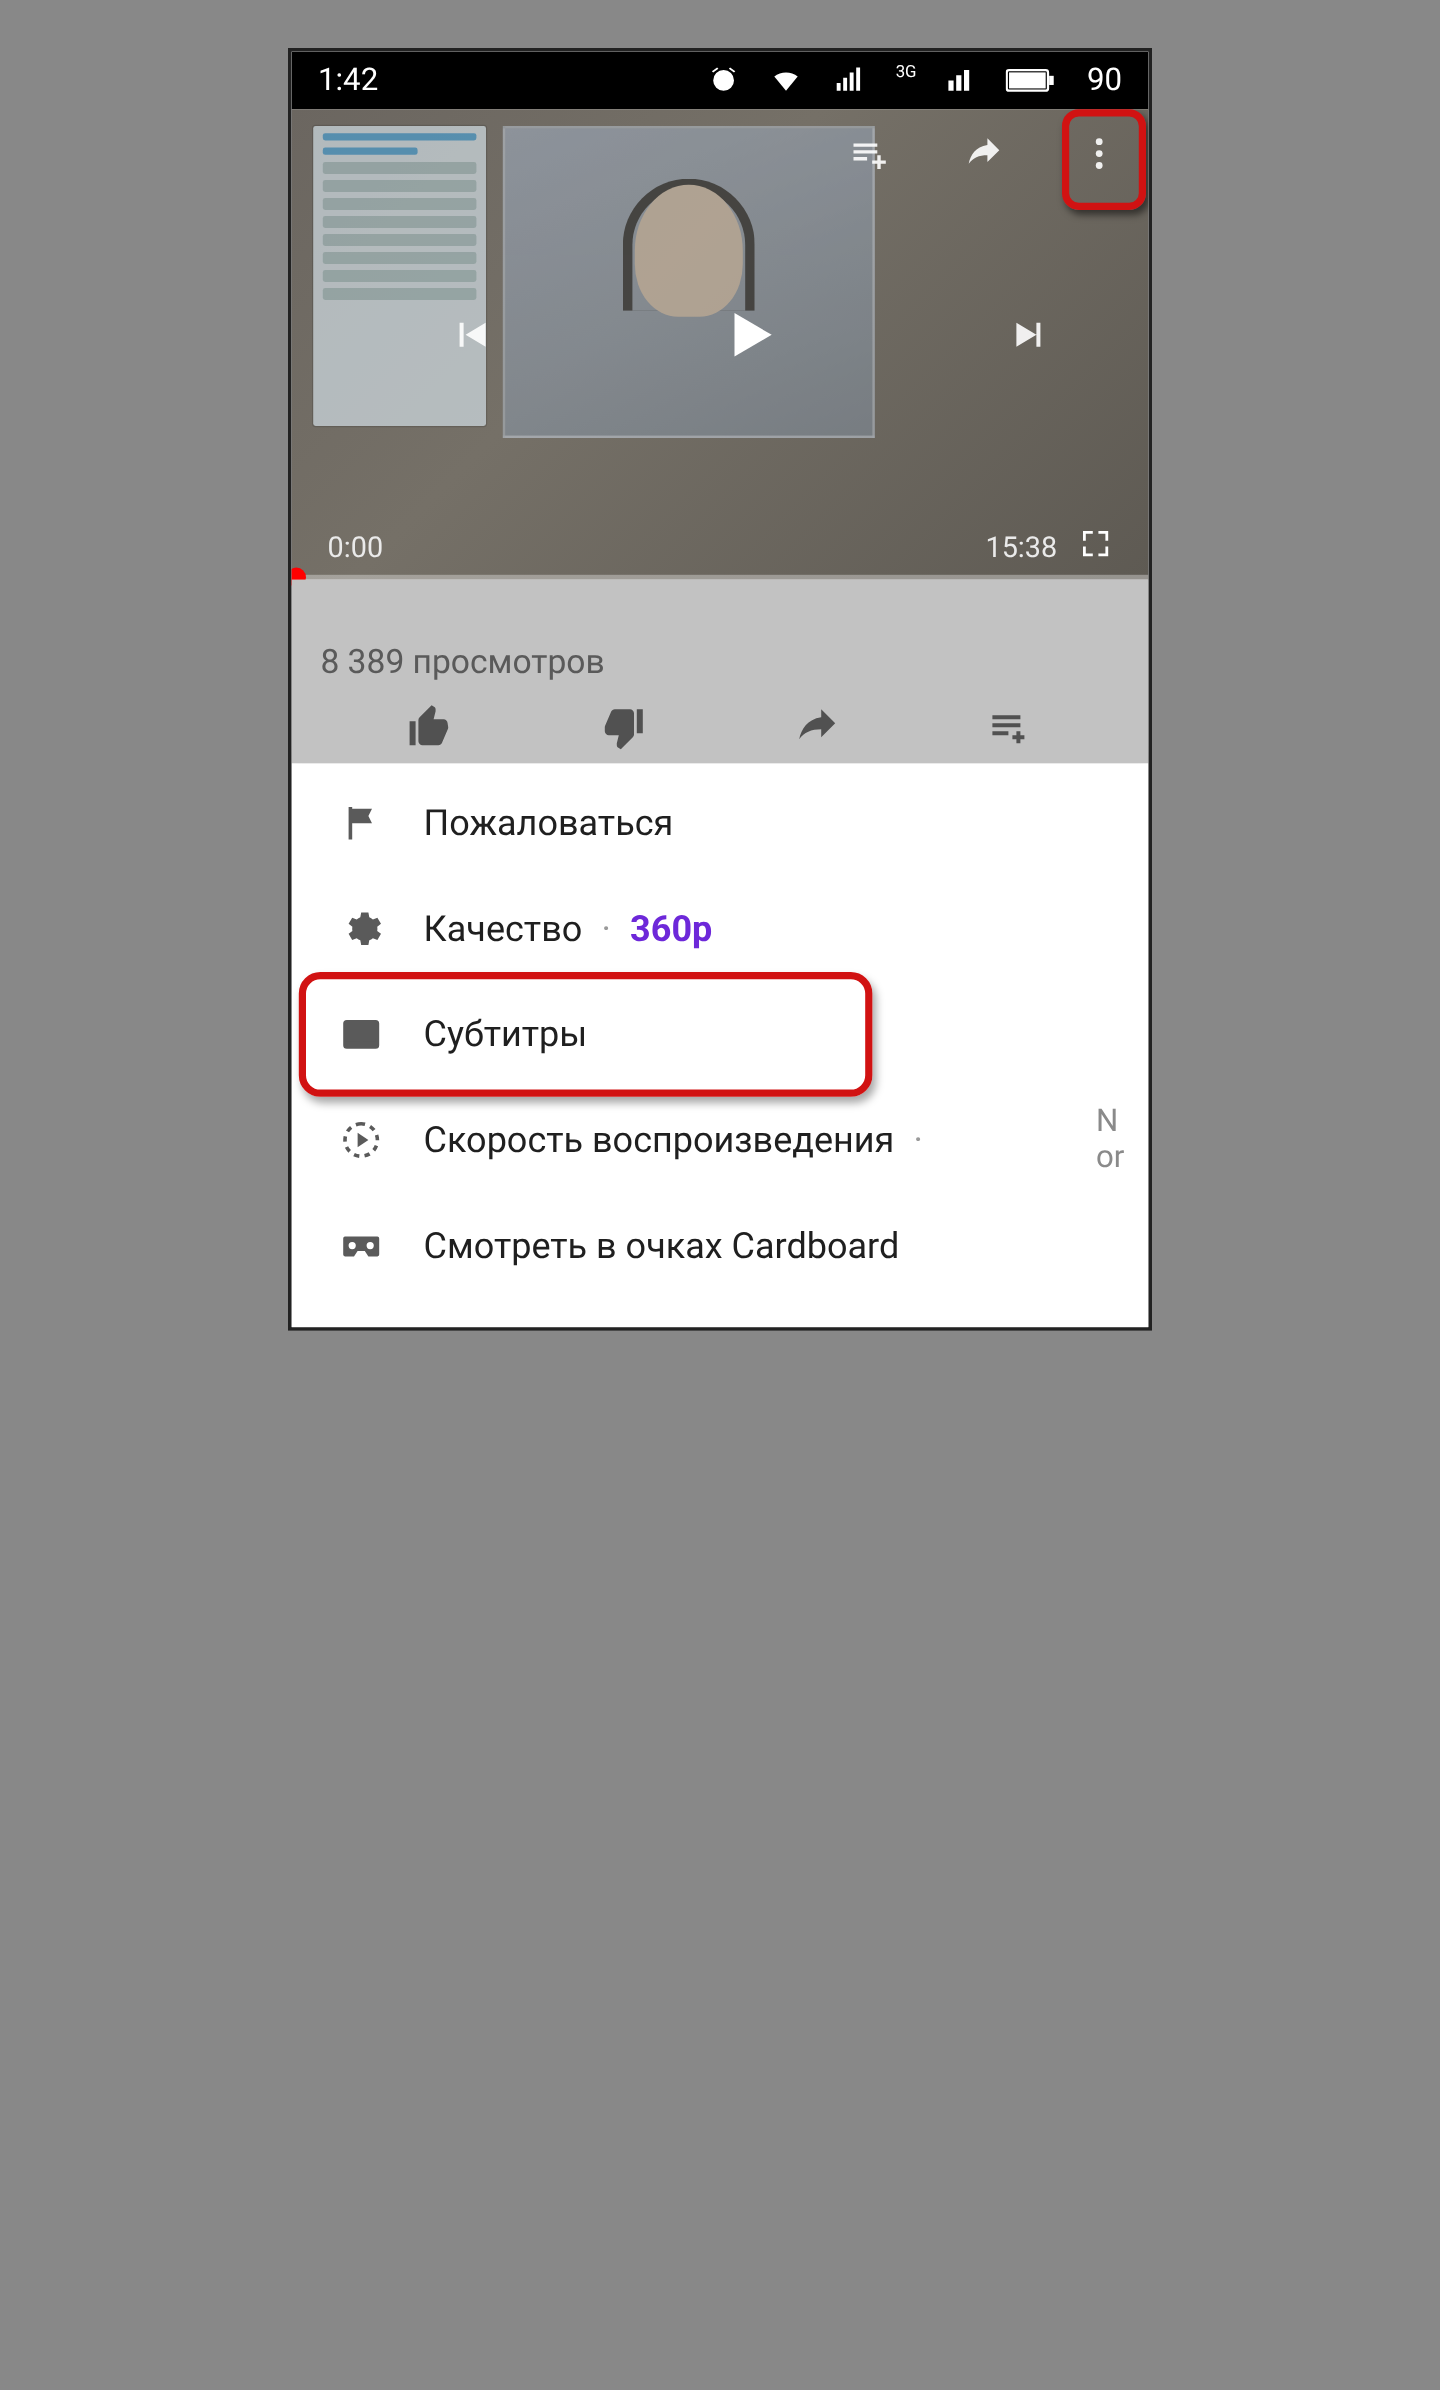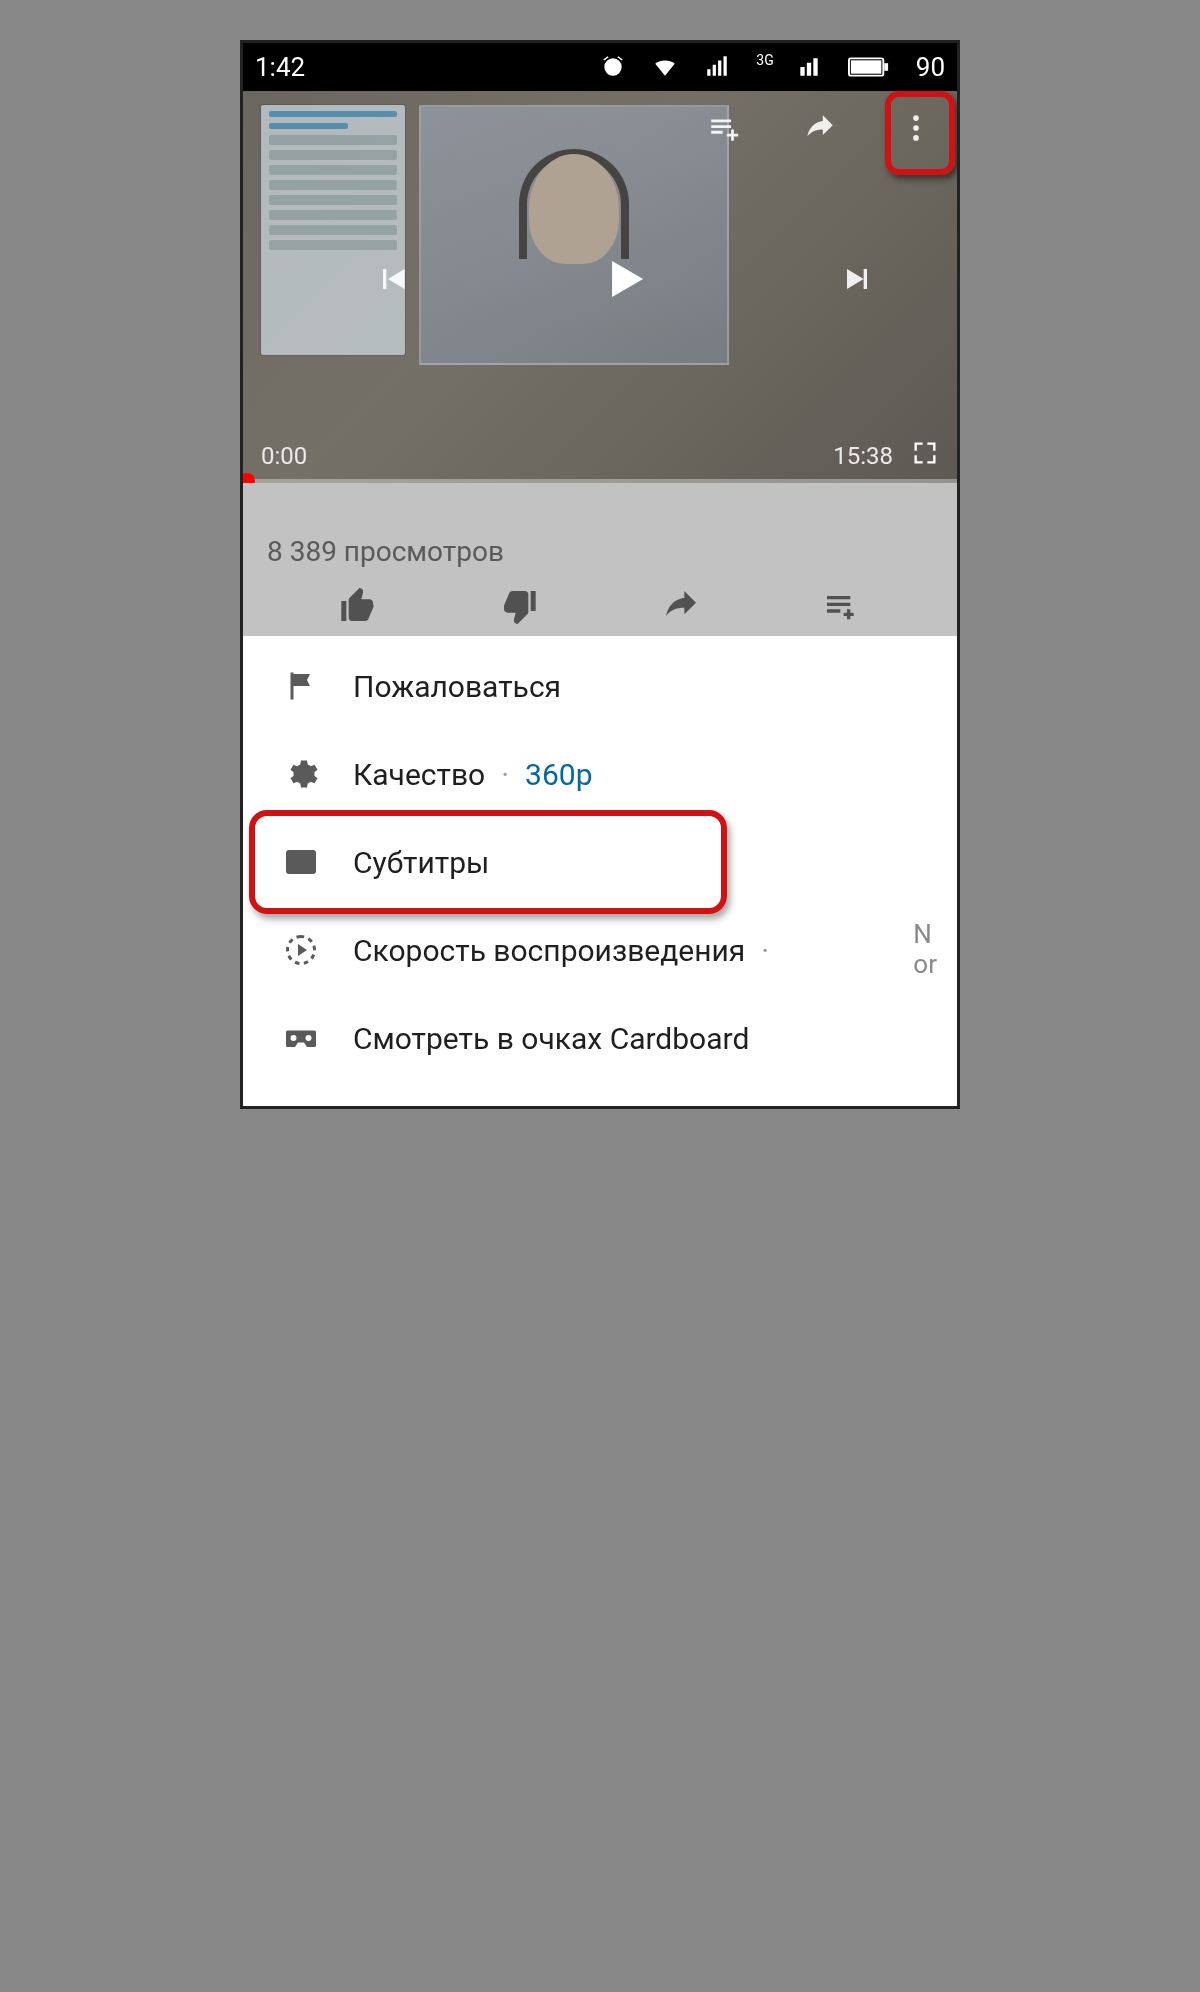--- a/index.html
+++ b/index.html
@@ -17,21 +17,21 @@
     position: relative;
     overflow: hidden;
   }
   
   .status-bar {
     background: #000;
     color: #fff;
     height: 48px;
     display: flex;
     align-items: center;
-    padding: 0 12px;
+    padding: 0 22px;
     font-size: 26px;
   }
   .status-bar .clock { flex: 0 0 auto; }
   .status-bar .spacer { flex: 1; }
   .status-bar .status-icons { display: flex; align-items: center; gap: 26px; }
   .status-bar svg { width: 26px; height: 26px; fill: #fff; display: block; }
   .status-bar .battery svg { width: 42px; height: 22px; }
   .status-bar .net-label { font-size: 14px; margin-right: -4px; margin-top: -14px; }
   
   .player {
@@ -89,21 +89,21 @@
     display:flex; justify-content:space-between; align-items:center;
     padding: 0 80px 0 130px;
     transform: translateY(-50%);
   }
   .player .center-controls svg { fill:#fff; display:block;}
   .player .prev-btn svg { width:40px; height:40px; opacity:.9;}
   .player .play-btn svg { width:62px; height:62px; }
   .player .next-btn svg { width:40px; height:40px; opacity:.9;}
   .player .bottom-bar {
     position:absolute; bottom:10px; left:0; right:0;
-    display:flex; align-items:center; padding:0 18px;
+    display:flex; align-items:center; padding:0 30px;
     font-size:24px; color:#eaeaea;
   }
   .player .bottom-bar .time-cur { flex:0 0 auto;}
   .player .bottom-bar .time-dur { margin-left:auto; margin-right:18px;}
   .player .bottom-bar .fs svg { width:28px; height:28px; fill:#fff;}
   .progress-track {
     position:absolute; bottom:0; left:0; right:0; height:4px;
     background:rgba(255,255,255,.35);
   }
   .progress-track .dot {
@@ -141,21 +141,21 @@
     display:flex; align-items:center;
     padding: 26px 40px;
     font-size:30px;
     color:#1f1f1f;
     position:relative;
   }
   .sheet .item .icon-slot { width:70px; flex:0 0 70px;}
   .sheet .item .icon-slot svg { width:36px; height:36px; fill:#5a5a5a; display:block;}
   .sheet .item .label { flex:0 0 auto;}
   .sheet .item .sep-dot { color:#9a9a9a; padding:0 16px;}
-  .sheet .item .value { color:#0369a1;}
+  .sheet .item .value { color:#6d28d9;font-weight:bold;}
   .sheet .item .side-val {
     position:absolute; right:20px; top:50%; transform:translateY(-50%);
     color:#8a8a8a; font-size:26px; line-height:1.15; text-align:left;
   }
   .subs-highlight {
     position:absolute; inset:4px 24px auto 6px;
     top:-6px; bottom:-6px;
     border:6px solid #d11212;
     border-radius:18px;
     box-shadow: 3px 5px 7px rgba(0,0,0,.35);

